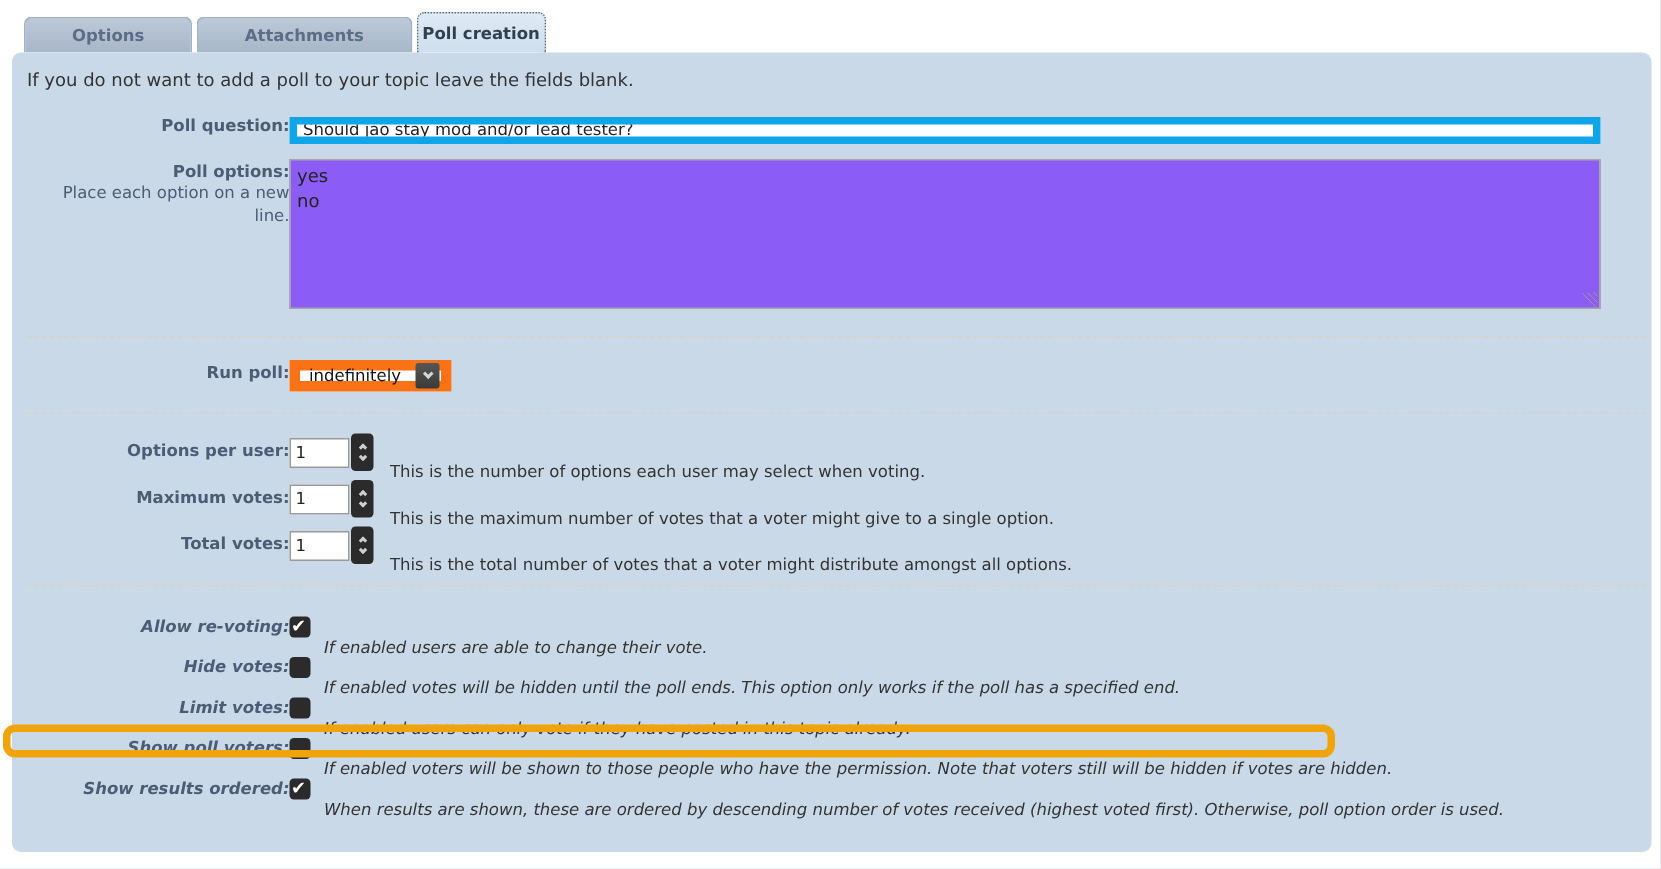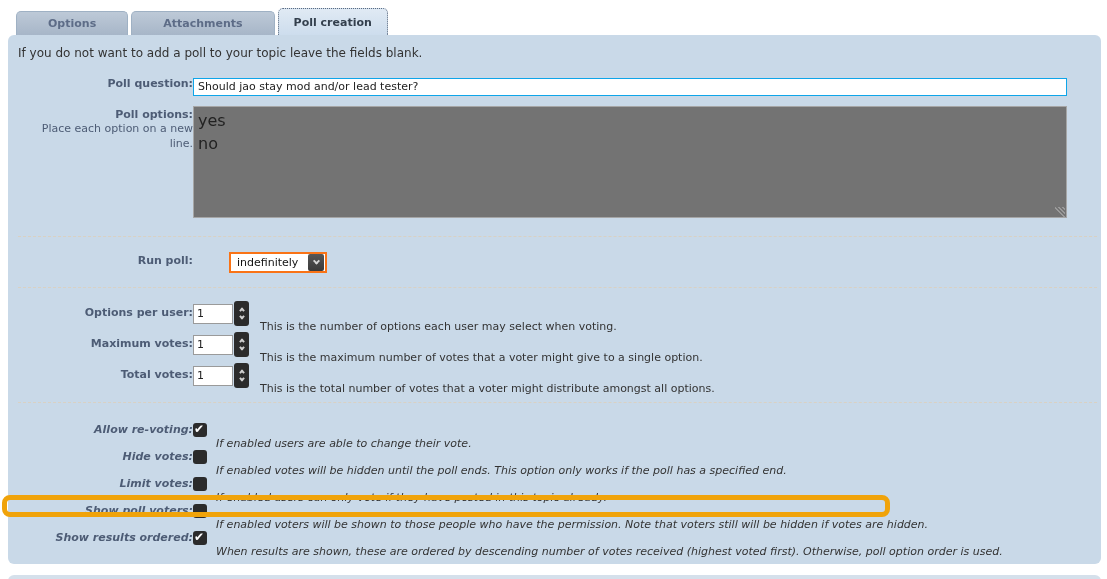--- a/index.html
+++ b/index.html
@@ -15,62 +15,62 @@
   .tab {
     background:linear-gradient(#bdc9d7,#a7b6c8);
     color:#5d6c87; font-weight:bold; font-size:11px;
     padding:5px 31px 5px; border-radius:5px 5px 0 0; cursor:pointer;
     border:1px solid #9fb1c4; border-bottom:none;
   }
   .tab.active {
     background:linear-gradient(#e0eaf4,#cddded);
     color:#333f4d;
     border:1px dotted #5c6b80; border-bottom:none;
-    padding:7px 15px 6px; position:relative; z-index:2;
+    padding:7px 3px 6px; position:relative; z-index:2;
   }
 
   
   .panel {
     position:relative;
     margin:0 0 0 8px; width:1093px;
     background:#c9d9e8; border-radius:6px;
-    padding:8px 0 12px 10px;
+    padding:8px 0 28px 10px;
   }
   .intro { font-size:12px; color:#333; margin:3px 0 15px 0; }
 
   .row { display:flex; align-items:flex-start; margin-bottom:10px; }
   .label-col { width:175px; flex:none; color:#4d5c75; font-weight:bold; font-size:11px; padding-top:2px; line-height:1.35;text-align:right; }
   .label-col .sublabel { font-weight:normal; color:#4d5c75; }
   .field-col { flex:1; }
 
   input.text {
-    width:874px; height:18px; border:1px solid #0ea5e9; background:#fff;
+    width:874px; height:18px; border:5px solid #0ea5e9; background:#fff;
     font-family:"DejaVu Sans","Liberation Sans",sans-serif; font-size:11px; color:#222;
     padding:1px 4px; outline:none;
   }
   .ta-wrap { position:relative; width:874px; }
   textarea.ta {
-    width:874px; height:112px; border:1px solid #a6a6a6; background:#737373;
-    font-family:"DejaVu Sans","Liberation Sans",sans-serif; font-size:16px; color:#222;
+    width:874px; height:100px; border:1px solid #a6a6a6; background:#8b5cf6;
+    font-family:"DejaVu Sans","Liberation Sans",sans-serif; font-size:12px; color:#222;
     padding:2px 4px; resize:none; outline:none; line-height:1.45;
   }
   .resize-corner {
     position:absolute; right:2px; bottom:5px; width:10px; height:10px; pointer-events:none;
     background:
       linear-gradient(45deg, transparent 44%, #9a9a9a 44% 50%, transparent 50%) 0 0/10px 10px,
       linear-gradient(45deg, transparent 64%, #9a9a9a 64% 70%, transparent 70%) 0 0/10px 10px,
       linear-gradient(45deg, transparent 84%, #9a9a9a 84% 90%, transparent 90%) 0 0/10px 10px;
   }
 
   hr.dashed { border:none; border-top:1px dashed #d9d1c3; margin:14px 4px 14px 0; }
 
   
   .select {
     display:inline-flex; align-items:center; height:21px;
-    border:2px solid #f97316; background:#fff; cursor:pointer;margin-left:36px;
+    border:7px solid #f97316; background:#fff; cursor:pointer;
   }
   .select-text { font-size:11px; color:#111; padding:0 9px 0 6px; }
   .select-btn {
     width:16px; height:17px; margin:1px; background:linear-gradient(#565656,#3a3a3a);
     border-radius:2px; display:flex; align-items:center; justify-content:center;
   }
   .chev { width:5px; height:5px; border:solid #d6d6d6; border-width:0 2px 2px 0; }
   .chev.down { transform:rotate(45deg) translate(-1px,-1px); }
   .chev.up   { transform:rotate(-135deg) translate(-1px,-1px); }
 

